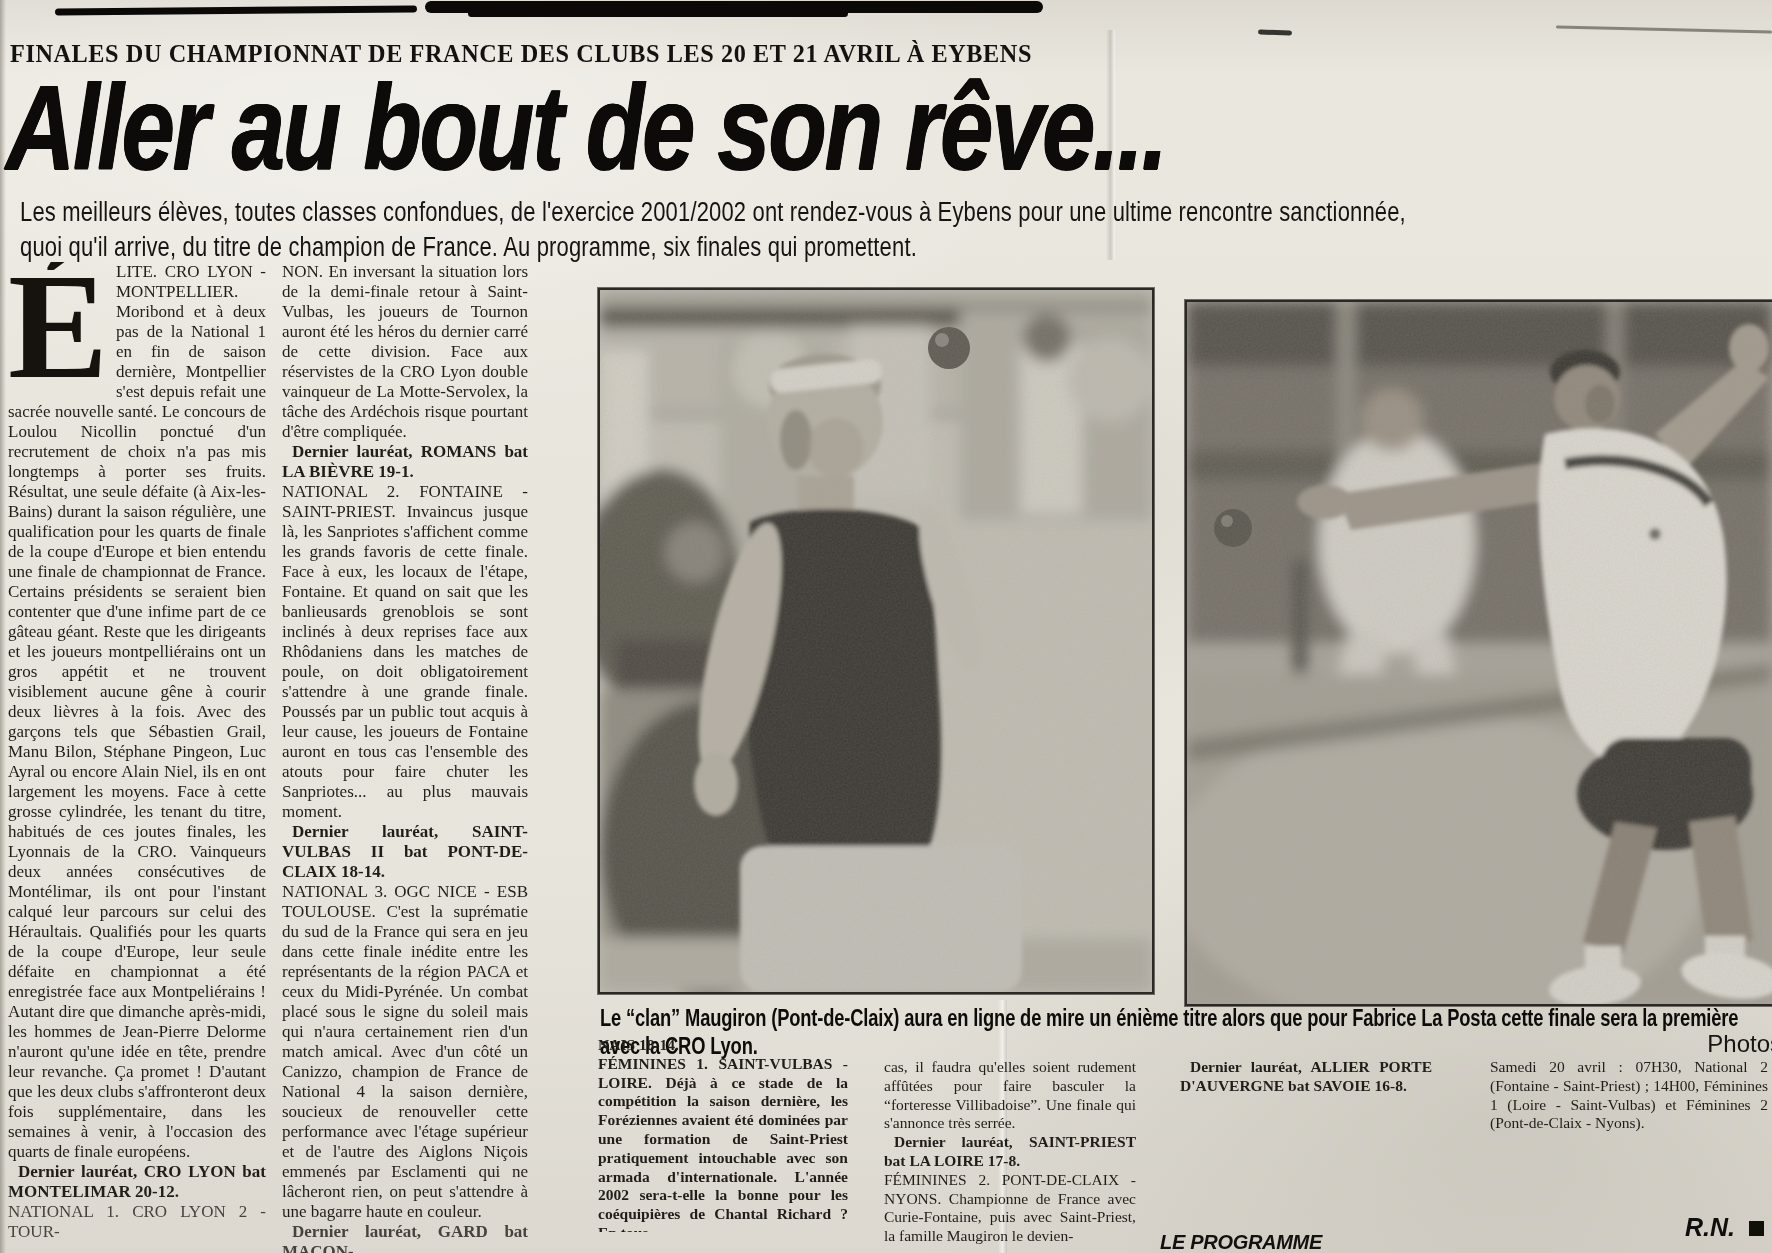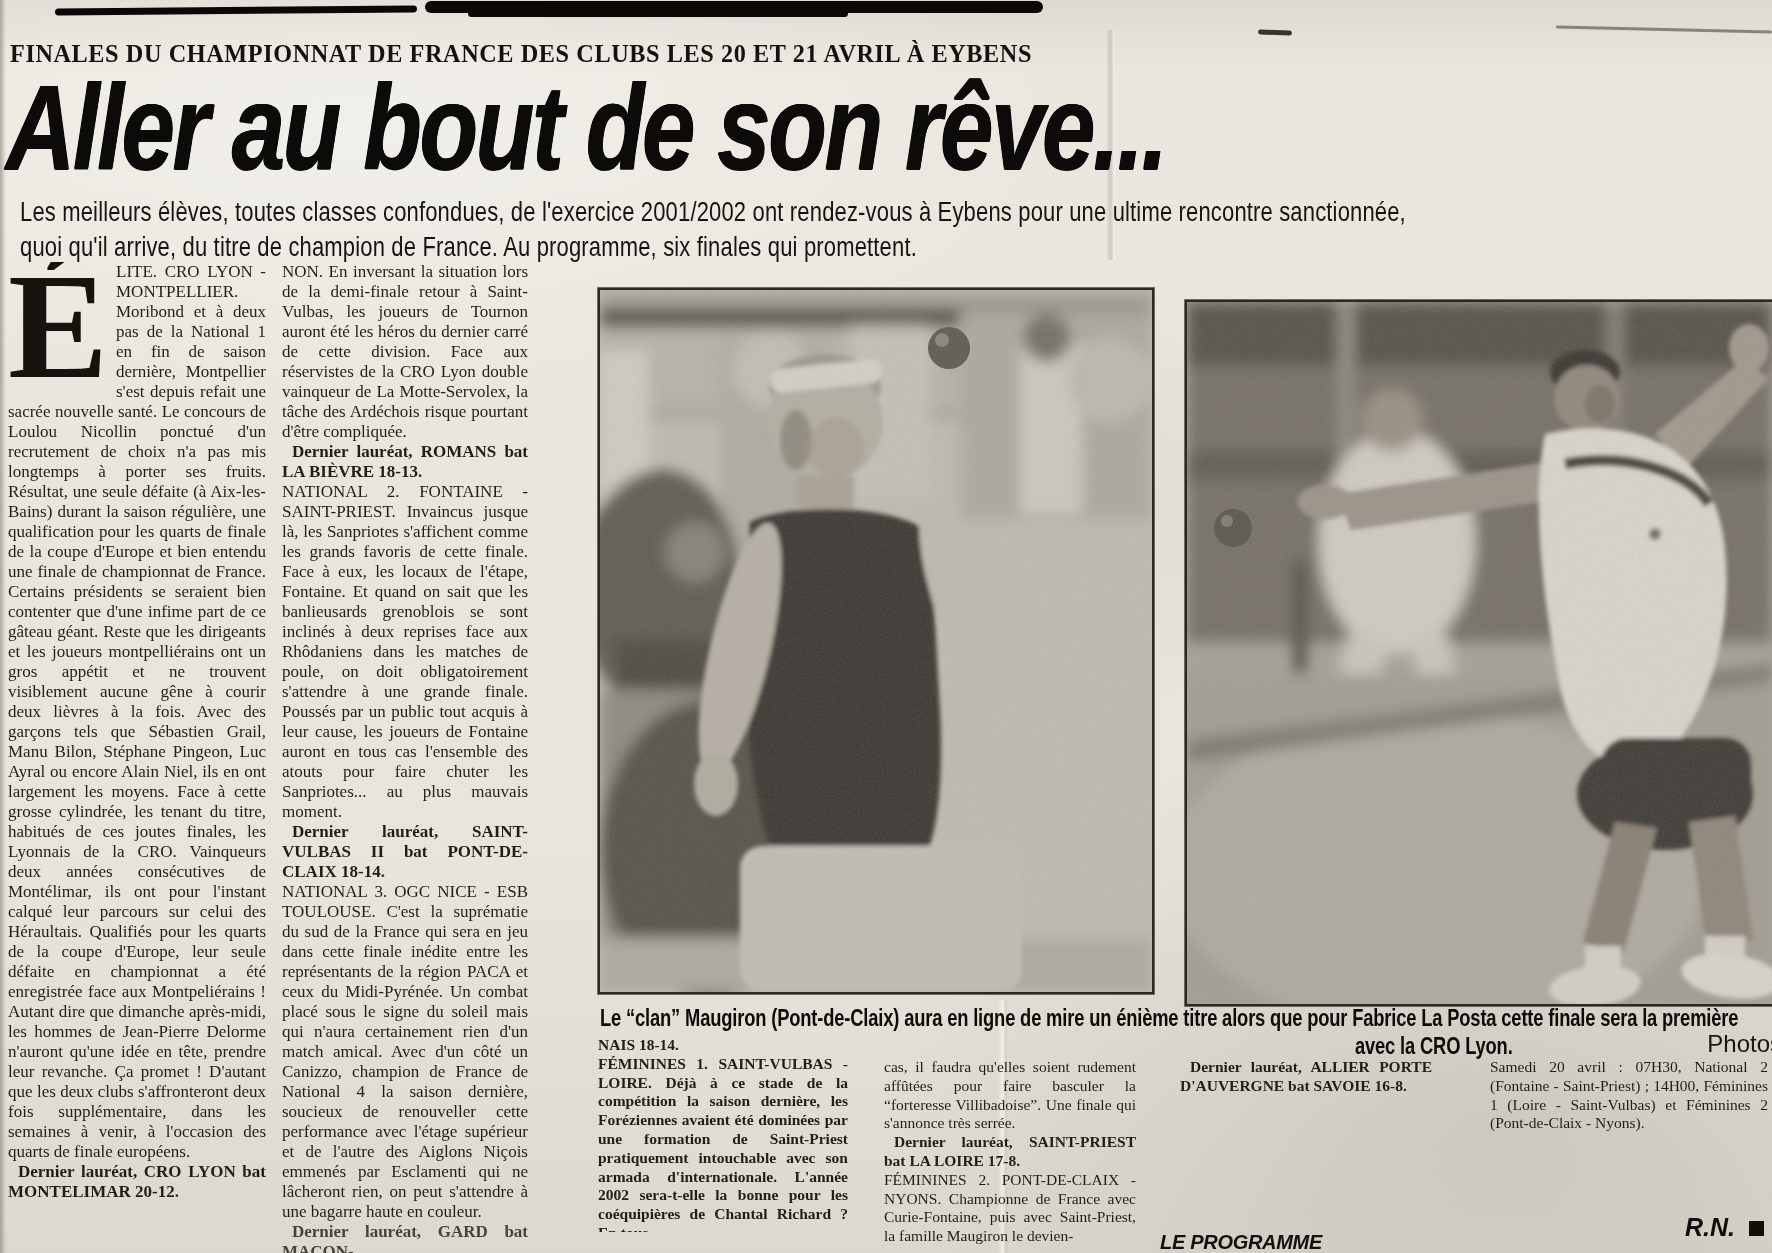--- a/index.html
+++ b/index.html
@@ -41,21 +41,21 @@
     left:1160px;top:1231px;color:#131110;}
   .signature{left:1490px;top:1214px;width:274px;text-align:right;
     font:italic bold 25px/26px "Liberation Sans",sans-serif;color:#0f0e0c;}
   .endsq{display:inline-block;width:15px;height:15px;background:#111008;margin-left:14px;}
   
   .photo{position:absolute;border:2px solid #2b2925;background:#b7b3a9;box-shadow:0 0 0 1px #6e6a61;}
   .ph-left{left:598px;top:288px;width:552px;height:702px;}
   .ph-right{left:1185px;top:300px;width:585px;height:702px;}
   .photo svg{display:block;width:100%;height:100%;}
   
-  .caption{left:600px;top:1004px;width:1170px;color:#0d0c0a;text-align:right;}
+  .caption{left:600px;top:1004px;width:1170px;color:#0d0c0a;}
   .caption .ln{white-space:nowrap;font:bold 23.5px/28px "Liberation Sans",sans-serif;
     letter-spacing:-.2px;transform:scaleX(.78);transform-origin:left top;}
   .credit{left:1628px;top:1031px;width:206px;text-align:right;
     font:24px/26px "Liberation Sans",sans-serif;color:#181512;}
   
   .art{position:absolute;background:#0a0908;border-radius:6px;}
   .a1{left:55px;top:7px;width:362px;height:7px;transform:rotate(-.5deg);}
   .a2{left:425px;top:1px;width:618px;height:12px;border-radius:8px;}
   .a3{left:468px;top:10px;width:380px;height:7px;}
   .a4{left:1258px;top:30px;width:34px;height:5px;transform:rotate(2deg);opacity:.8;}
@@ -83,25 +83,26 @@
   <div class="abs kicker">FINALES DU CHAMPIONNAT DE FRANCE DES CLUBS LES 20 ET 21 AVRIL À EYBENS</div>
   <div class="abs headline">Aller au bout de son rêve...</div>
   <div class="abs lede">
     <div class="ln">Les meilleurs élèves, toutes classes confondues, de l'exercice 2001/2002 ont rendez-vous à Eybens pour une ultime rencontre sanctionnée,</div>
     <div class="ln">quoi qu'il arrive, du titre de champion de France. Au programme, six finales qui promettent.</div>
   </div>
 
   <div class="col c1">
     <p><span class="dropcap">É</span><span>LITE. CRO LYON - MONTPELLIER. Moribond et à deux pas de la National 1 en fin de saison dernière, Montpellier s'est depuis refait une sacrée nouvelle santé. Le concours de Loulou Nicollin ponctué d'un recrutement de choix n'a pas mis longtemps à porter ses fruits. Résultat, une seule défaite (à Aix-les-Bains) durant la saison régulière, une qualification pour les quarts de finale de la coupe d'Europe et bien entendu une finale de championnat de France. Certains présidents se seraient bien contenter que d'une infime part de ce gâteau géant. Reste que les dirigeants et les joueurs montpelliérains ont un gros appétit et ne trouvent visiblement aucune gêne à courir deux lièvres à la fois. Avec des garçons tels que Sébastien Grail, Manu Bilon, Stéphane Pingeon, Luc Ayral ou encore Alain Niel, ils en ont largement les moyens. Face à cette grosse cylindrée, les tenant du titre, habitués de ces joutes finales, les Lyonnais de la CRO. Vainqueurs deux années consécutives de Montélimar, ils ont pour l'instant calqué leur parcours sur celui des Héraultais. Qualifiés pour les quarts de la coupe d'Europe, leur seule défaite en championnat a été enregistrée face aux Montpeliérains ! Autant dire que dimanche après-midi, les hommes de Jean-Pierre Delorme n'auront qu'une idée en tête, prendre leur revanche. Ça promet ! D'autant que les deux clubs s'affronteront deux fois supplémentaire, dans les semaines à venir, à l'occasion des quarts de finale européens.</span></p>
     <p class="laureat">Dernier lauréat, CRO LYON bat MONTELIMAR 20-12.</p>
+    <p class="cutline">NATIONAL 1. CRO LYON 2 - TOUR-</p>
   </div>
 
   <div class="col c2">
     <p>NON. En inversant la situation lors de la demi-finale retour à Saint-Vulbas, les joueurs de Tournon auront été les héros du dernier carré de cette division. Face aux réservistes de la CRO Lyon double vainqueur de La Motte-Servolex, la tâche des Ardéchois risque pourtant d'être compliquée.</p>
-    <p class="laureat">Dernier lauréat, ROMANS bat LA BIÈVRE 18-13.</p>
+    <p class="laureat">Dernier lauréat, ROMANS bat LA BIÈVRE 19-1.</p>
     <p>NATIONAL 2. FONTAINE - SAINT-PRIEST. Invaincus jusque là, les Sanpriotes s'affichent comme les grands favoris de cette finale. Face à eux, les locaux de l'étape, Fontaine. Et quand on sait que les banlieusards grenoblois se sont inclinés à deux reprises face aux Rhôdaniens dans les matches de poule, on doit obligatoirement s'attendre à une grande finale. Poussés par un public tout acquis à leur cause, les joueurs de Fontaine auront en tous cas l'ensemble des atouts pour faire chuter les Sanpriotes... au plus mauvais moment.</p>
     <p class="laureat">Dernier lauréat, SAINT-VULBAS II bat PONT-DE-CLAIX 18-14.</p>
     <p>NATIONAL 3. OGC NICE - ESB TOULOUSE. C'est la suprématie du sud de la France qui sera en jeu dans cette finale inédite entre les représentants de la région PACA et ceux du Midi-Pyrénée. Un combat placé sous le signe du soleil mais qui n'aura certainement rien d'un match amical. Avec d'un côté un Canizzo, champion de France de National 4 la saison dernière, soucieux de renouveller cette performance avec l'étage supérieur et de l'autre des Aiglons Niçois emmenés par Esclamenti qui ne lâcheront rien, on peut s'attendre à une bagarre haute en couleur.</p>
     <p class="laureat cutline">Dernier lauréat, GARD bat MACON-</p>
   </div>
 
   <svg width="0" height="0" style="position:absolute" aria-hidden="true">
     <defs>
       <filter id="b7" x="-20%" y="-20%" width="140%" height="140%">
           <feGaussianBlur stdDeviation="7"></feGaussianBlur>

